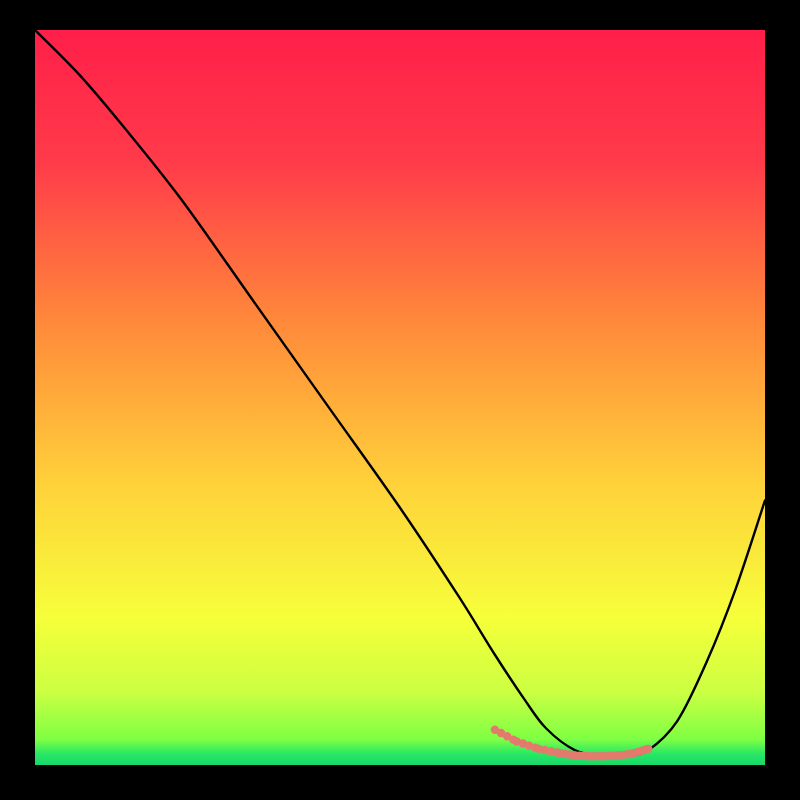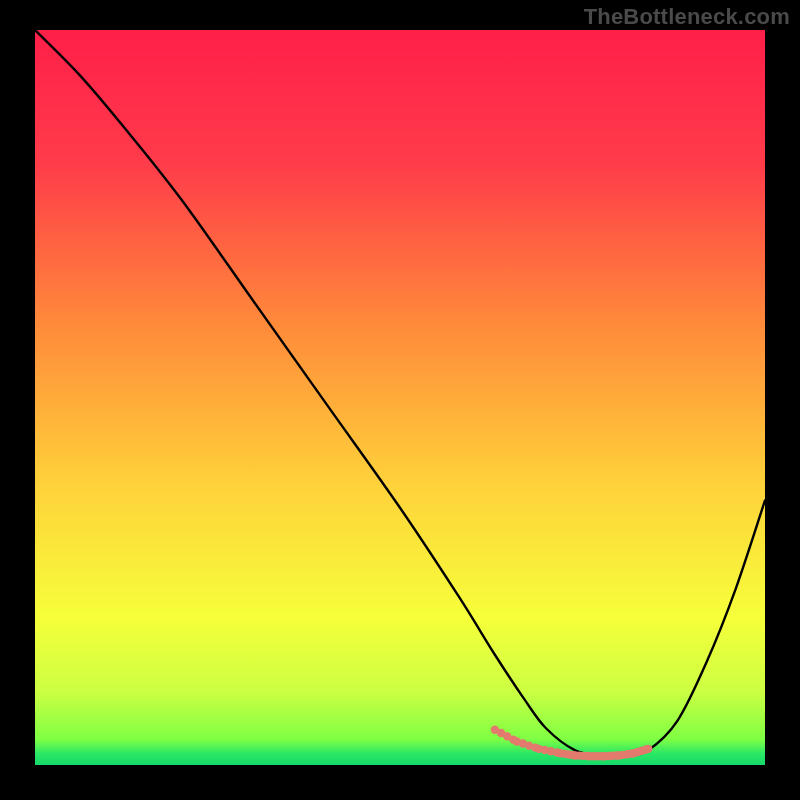--- a/index.html
+++ b/index.html
@@ -34,21 +34,20 @@
     width: 730px;
     height: 735px;
     background: transparent;
   }
   svg { display: block; }
 </style>
 </head>
 <body>
 
 <div class="frame">
-  <div class="watermark">TheBottleneck.com</div>
 
   <div class="plot-wrap">
     <svg id="chart-svg" width="730" height="735" viewBox="0 0 730 735" preserveAspectRatio="none">
       <defs>
         <linearGradient id="bg-grad" x1="0" y1="0" x2="0" y2="1">
             <stop offset="0%" stop-color="#ff1f49"></stop>
             <stop offset="18%" stop-color="#ff3b4a"></stop>
             <stop offset="40%" stop-color="#ff8a3a"></stop>
             <stop offset="62%" stop-color="#ffd23a"></stop>
             <stop offset="80%" stop-color="#f6ff3a"></stop>

